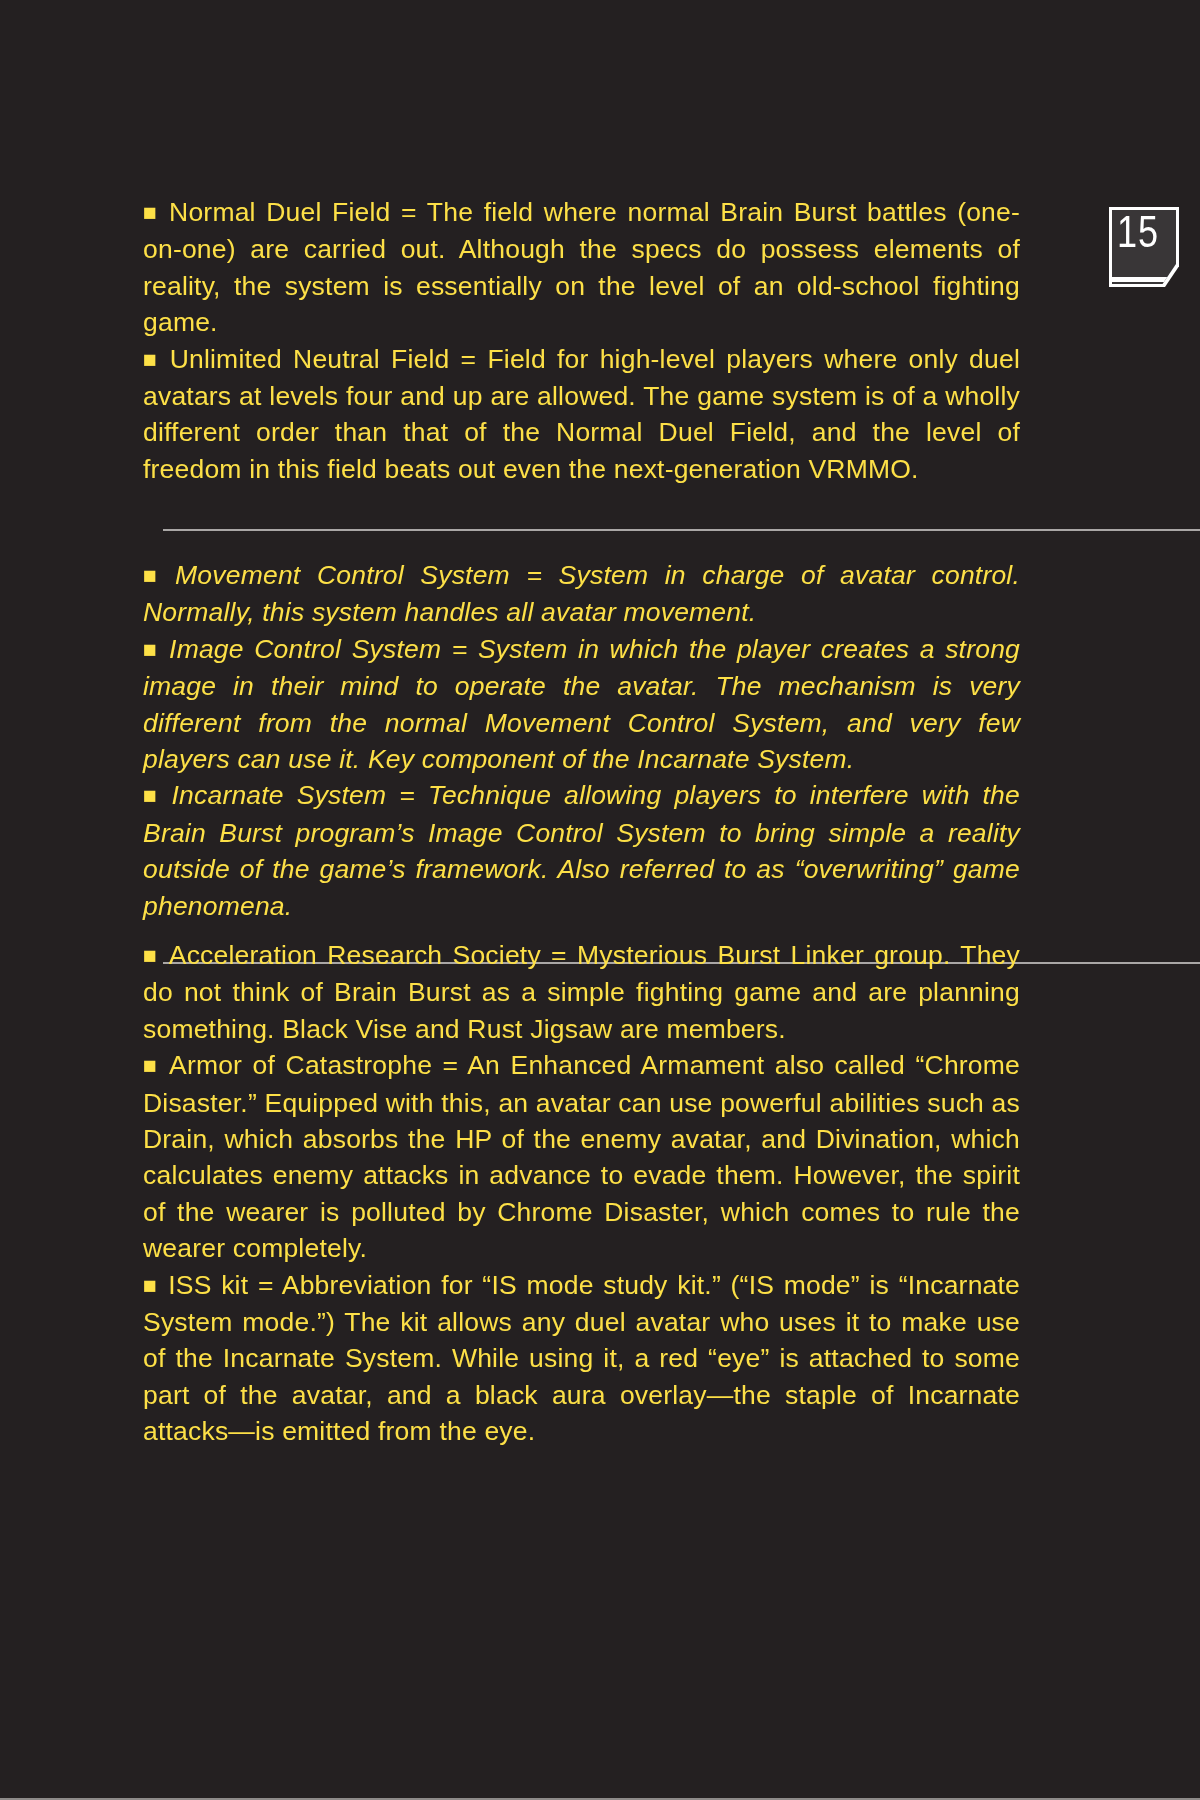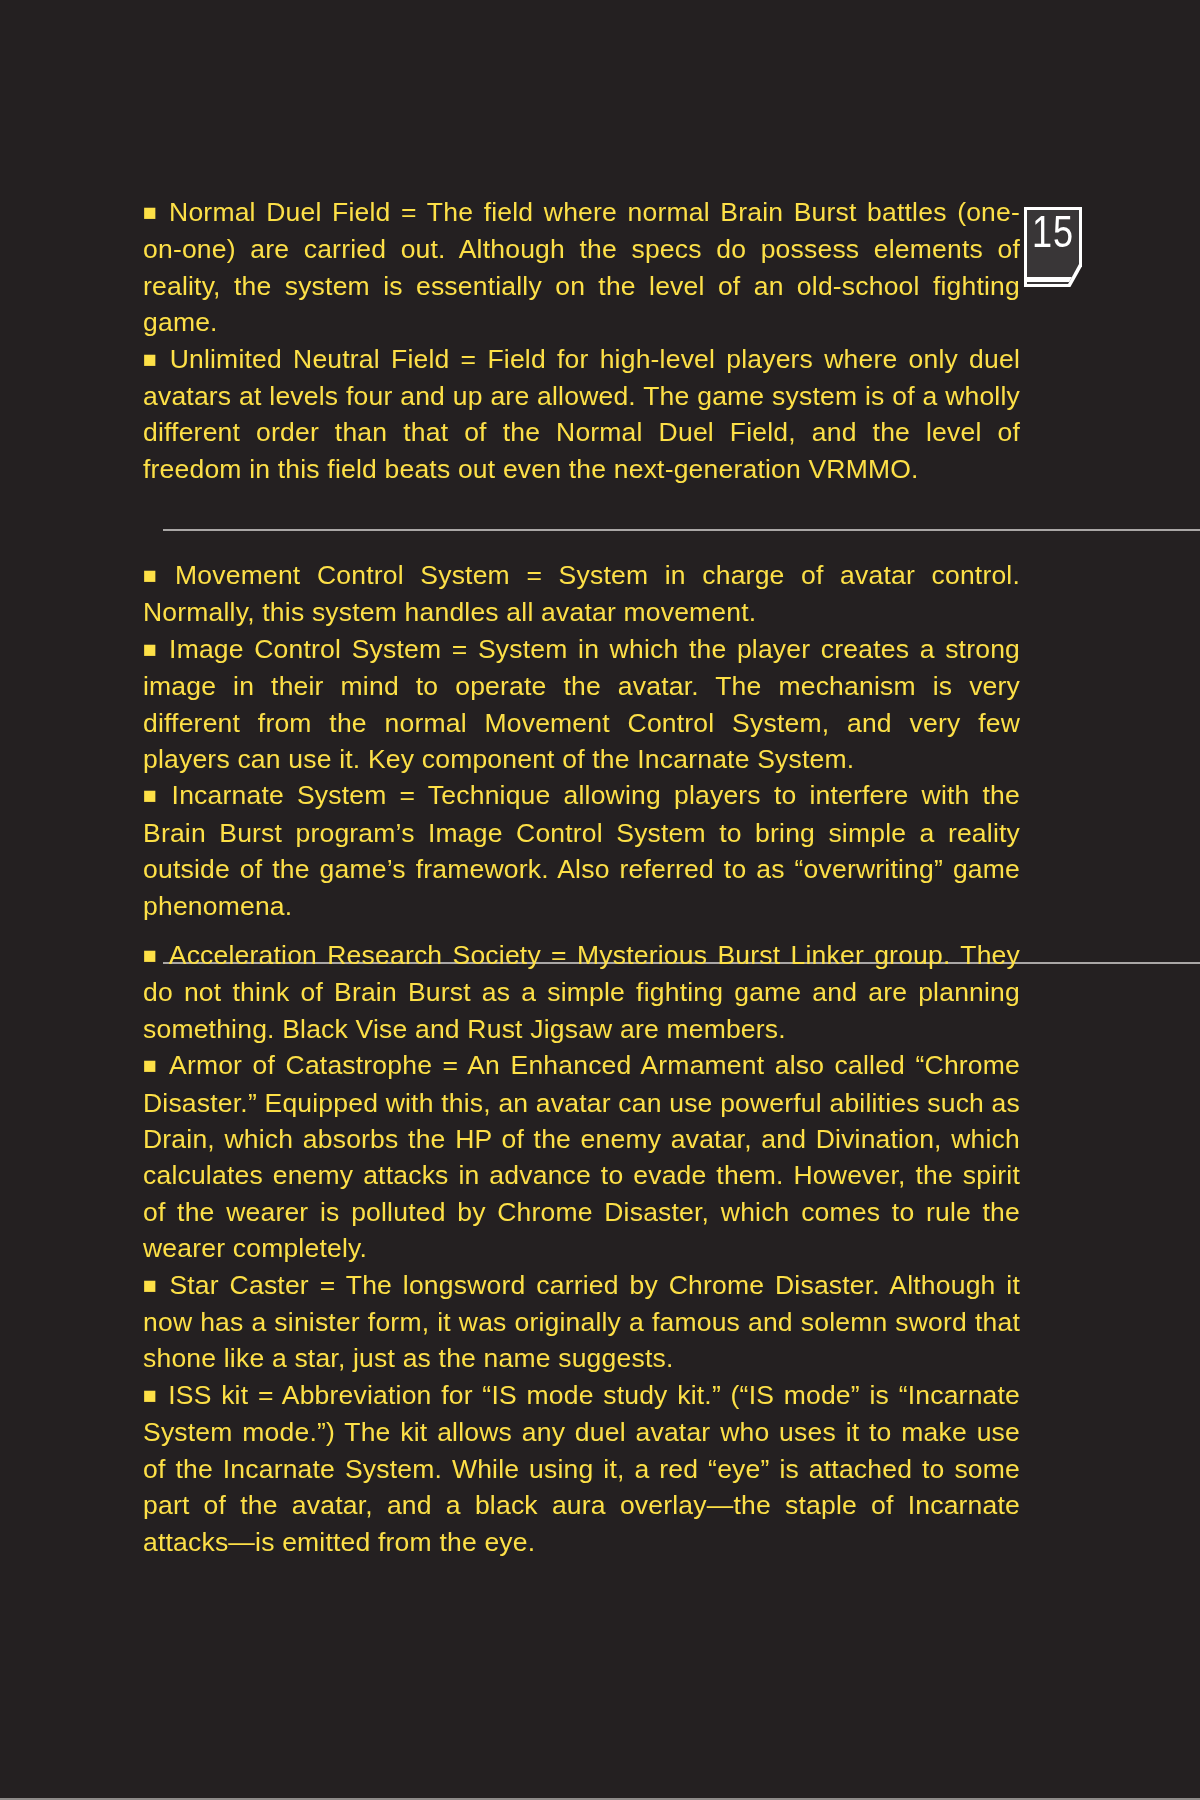--- a/index.html
+++ b/index.html
@@ -29,38 +29,38 @@
     margin: 0;
     padding: 0;
   }
   .bullet {
     font-size: 23px;
     margin-right: 9px;
     position: relative;
     top: -1px;
   }
   .sec1 { top: 194px; }
-  .sec2 { top: 557px; }
+  .sec2 { top: 557px; font-style: italic; }
   .sec3 { top: 937px; }
   .divider {
     position: absolute;
     left: 163px;
     width: 1037px;
     height: 2px;
     background: #aaa7a6;
   }
   .d1 { top: 529px; }
   .d2 { top: 962px; }
 
   
   .page-tab {
     position: absolute;
-    left: 1024px;
+    left: 1109px;
     top: 207px;
-    width: 58px;
+    width: 70px;
     height: 80px;
     background: #ffffff;
     clip-path: polygon(0 0, 100% 0, 100% 74%, 80% 100%, 0 100%);
   }
   .page-tab-inner {
     position: absolute;
     inset: 3px;
     background: #393637;
     clip-path: polygon(0 0, 100% 0, 100% 73%, 79% 100%, 0 100%);
   }
@@ -115,19 +115,18 @@
     <p><span class="bullet">■</span><span>Movement Control System = System in charge of avatar control. Normally, this system handles all avatar movement.</span></p>
     <p><span class="bullet">■</span><span>Image Control System = System in which the player creates a strong image in their mind to operate the avatar. The mechanism is very different from the normal Movement Control System, and very few players can use it. Key component of the Incarnate System.</span></p>
     <p><span class="bullet">■</span><span>Incarnate System = Technique allowing players to interfere with the Brain Burst program’s Image Control System to bring simple a reality outside of the game’s framework. Also referred to as “overwriting” game phenomena.</span></p>
   </section>
 
   <div class="divider d2"></div>
 
   <section class="text-col sec3">
     <p><span class="bullet">■</span><span>Acceleration Research Society = Mysterious Burst Linker group. They do not think of Brain Burst as a simple fighting game and are planning something. Black Vise and Rust Jigsaw are members.</span></p>
     <p><span class="bullet">■</span><span>Armor of Catastrophe = An Enhanced Armament also called “Chrome Disaster.” Equipped with this, an avatar can use powerful abilities such as Drain, which absorbs the HP of the enemy avatar, and Divination, which calculates enemy attacks in advance to evade them. However, the spirit of the wearer is polluted by Chrome Disaster, which comes to rule the wearer completely.</span></p>
-    <p><span class="bullet">■</span><span>Star Caster = The longsword carried by Chrome Disaster. Although it now has a sinister form, it was originally a famous and solemn sword that shone like a star, just as the name suggests.</span></p>
     <p><span class="bullet">■</span><span>ISS kit = Abbreviation for “IS mode study kit.” (“IS mode” is “Incarnate System mode.”) The kit allows any duel avatar who uses it to make use of the Incarnate System. While using it, a red “eye” is attached to some part of the avatar, and a black aura overlay—the staple of Incarnate attacks—is emitted from the eye.</span></p>
   </section>
 
   <div class="bottom-edge"></div>
 
 </div>
 
 </body></html>

